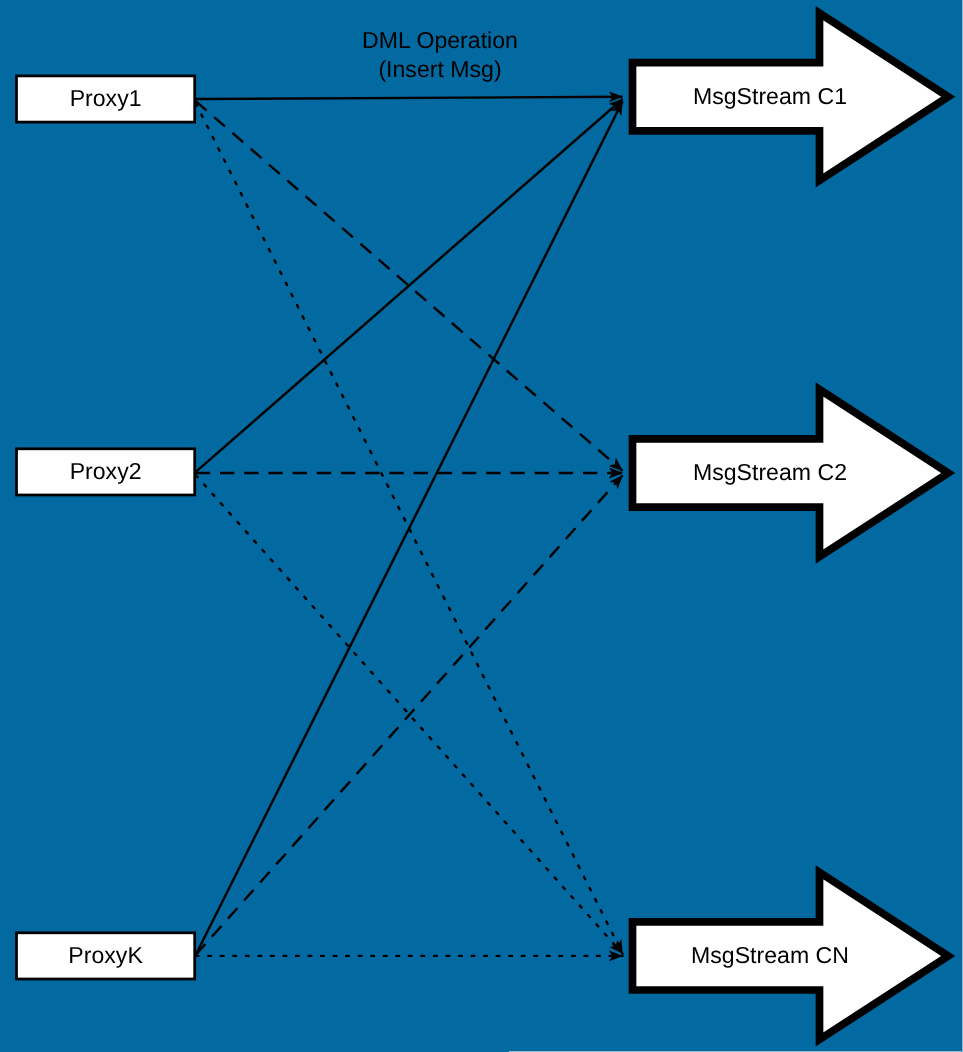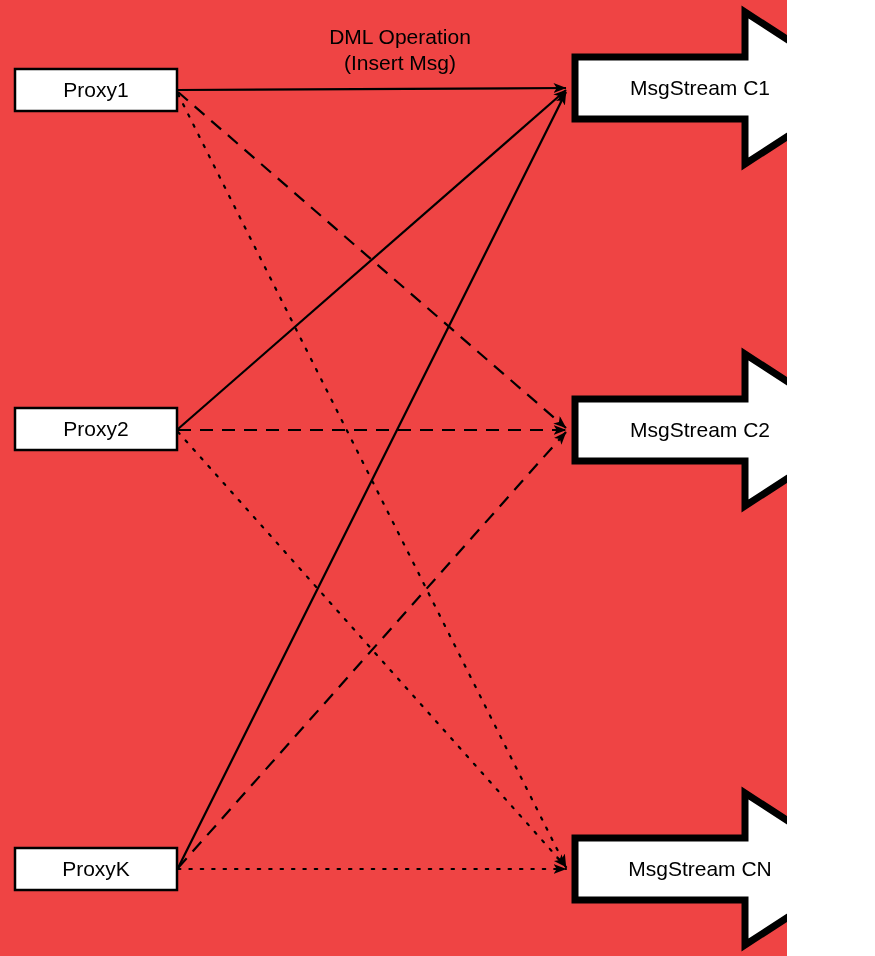--- a/index.html
+++ b/index.html
@@ -5,23 +5,23 @@
   html, body {
     margin: 0;
     padding: 0;
     background: #ffffff;
   }
   body {
     font-family: "Liberation Sans", sans-serif;
   }
   #diagram-root {
     position: relative;
-    width: 787px;
+    width: 875px;
     height: 956px;
-    background: #ef4444;
+    background: #0369a1;
     overflow: hidden;
   }
   #diagram-svg {
     position: absolute;
     top: 0;
     left: 0;
     width: 875px;
     height: 956px;
     display: block;
   }

